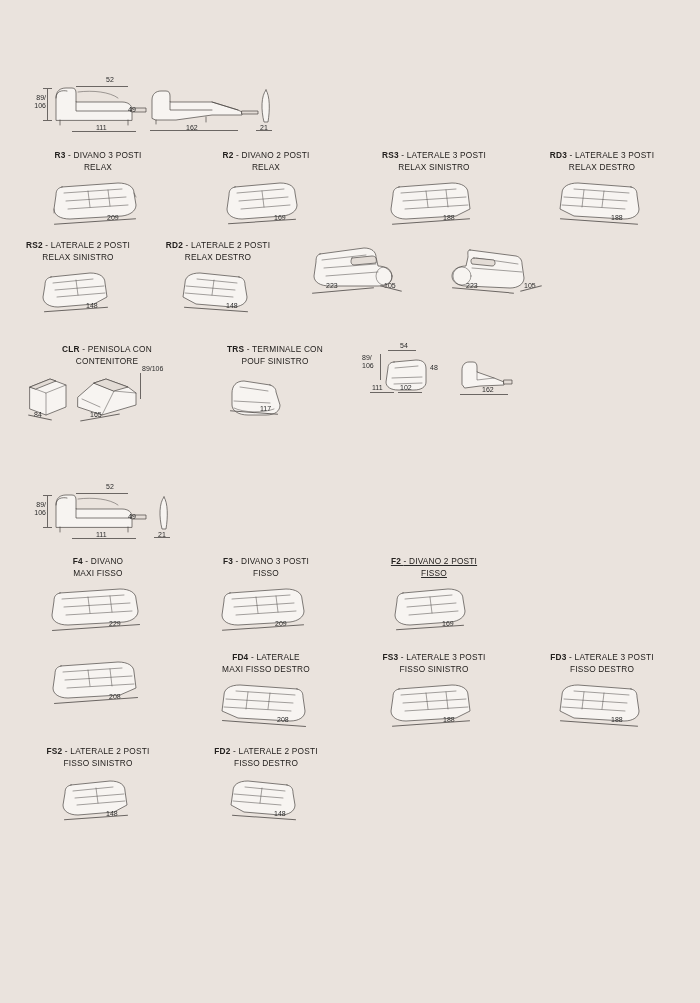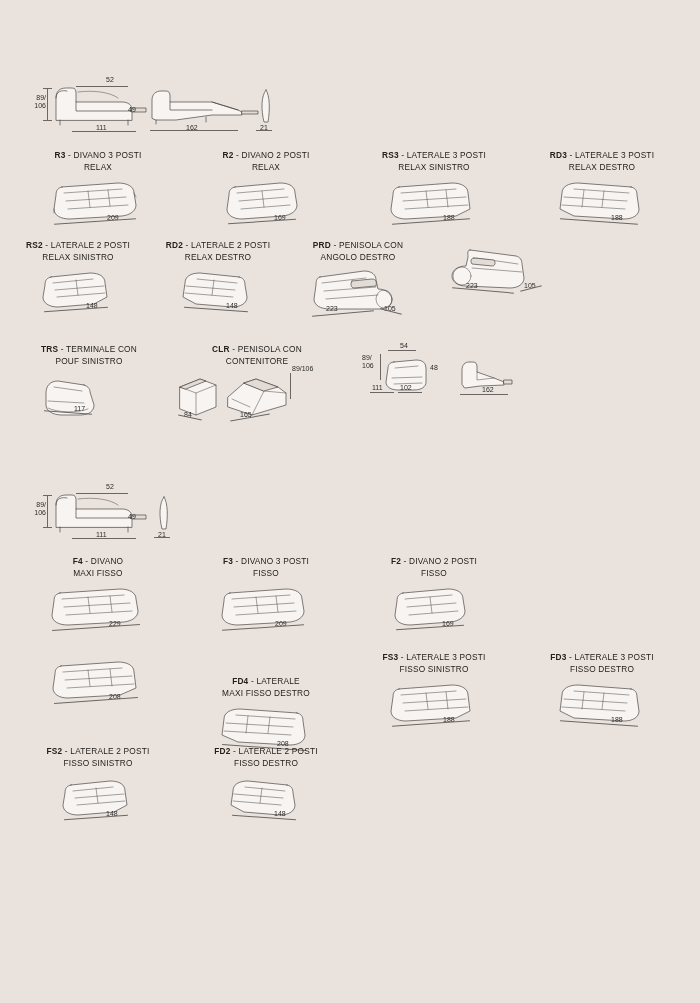--- a/index.html
+++ b/index.html
@@ -238,25 +238,20 @@
             <path d="M61 8 L22 4 C12 4 7 8 7 14 L5 28 L18 35 L54 38 C63 38 69 34 69 28 L67 16 C67 11 65 9 61 8 Z"></path>
             <path class="nofill thin" d="M59 14 L19 10 M57 21 L8 17 M55 28 L7 24"></path>
             <path class="nofill thin" d="M36 11 L34 26"></path>
           </svg>
           <div class="dim" style="left:78px; top:39px;"><span>148</span></div>
           <div class="dimline" style="left:36px; top:46px; width:64px; transform:rotate(4deg);"></div>
         </div>
       </div>
 
       <div class="cell" style="width:140px;">
-        <div class="caption">
-          <b>PRD</b>
-          <span>- PENISOLA CON</span><br>
-          <span>ANGOLO DESTRO</span>
-        </div>
         <div class="drawing">
           <svg class="sofa" width="98" height="46" viewBox="0 0 98 46" style="position:absolute; left:18px; top:4px;">
             <path d="M14 10 L58 4 C66 4 70 8 70 13 L72 22 C80 22 86 27 86 33 C86 39 80 42 72 42 L24 42 C14 42 8 38 8 32 L10 18 C10 13 11 11 14 10 Z"></path>
             <path class="nofill thin" d="M16 16 L60 11 M18 24 L70 20"></path>
             <path class="shade" d="M46 14 L66 12 C70 12 71 15 70 19 L48 21 C45 21 44 17 46 14 Z"></path>
             <path class="nofill thin" d="M20 32 L72 28"></path>
             <ellipse class="nofill thin" cx="78" cy="32" rx="8" ry="9"></ellipse>
           </svg>
           <div class="dim" style="left:38px; top:42px;"><span>223</span></div>
           <div class="dimline" style="left:24px; top:50px; width:62px; transform:rotate(-5deg);"></div>
@@ -280,37 +275,20 @@
         </div>
       </div>
 
     </div>
   </div>
 
   <div class="section" style="left:14px; top:344px; width:672px;">
     <div class="grid-row">
 
 
-      <div class="cell" style="width:150px;">
-        <div class="caption">
-          <b>TRS</b>
-          <span>- TERMINALE CON</span><br>
-          <span>POUF SINISTRO</span>
-        </div>
-        <div class="drawing">
-          <svg class="sofa" width="58" height="44" viewBox="0 0 58 44" style="position:absolute; left:26px; top:10px;">
-            <path d="M44 8 L18 4 C10 4 6 9 6 16 L6 28 C6 34 13 38 22 38 L40 38 C49 38 54 34 54 28 L50 15 C50 11 47 9 44 8 Z"></path>
-            <path class="nofill thin" d="M42 14 L14 10 M44 26 L8 24"></path>
-            <path class="nofill thin" d="M48 32 C38 36 18 36 8 31"></path>
-          </svg>
-          <div class="dim" style="left:60px; top:38px;"><span>117</span></div>
-          <div class="dimline" style="left:30px; top:45px; width:48px; transform:rotate(4deg);"></div>
-        </div>
-      </div>
-
       <div class="cell" style="width:186px;">
         <div class="caption">
           <b>CLR</b>
           <span>- PENISOLA CON</span><br>
           <span>CONTENITORE</span>
         </div>
         <div class="drawing">
 
           <svg class="sofa" width="48" height="46" viewBox="0 0 48 46" style="position:absolute; left:10px; top:6px;">
             <path d="M6 14 L26 6 L42 12 L42 34 L22 42 L6 36 Z"></path>
@@ -323,20 +301,37 @@
             <path class="nofill thin" d="M22 10 L42 18 L64 20 M42 18 L30 42"></path>
             <path class="shade" d="M22 10 L34 6 L56 14 L42 18 Z"></path>
             <path class="nofill thin" d="M10 26 L28 34"></path>
           </svg>
           <div class="dim" style="left:20px; top:44px;"><span>84</span></div>
           <div class="dimline" style="left:14px; top:50px; width:24px; transform:rotate(12deg);"></div>
           <div class="dim" style="left:76px; top:44px;"><span>165</span></div>
           <div class="dimline" style="left:66px; top:50px; width:40px; transform:rotate(-10deg);"></div>
           <div class="dim" style="left:128px; top:-2px;"><span>89/106</span></div>
           <div class="dimline v" style="left:126px; top:6px; height:26px;"></div>
+        </div>
+      </div>
+
+      <div class="cell" style="width:150px;">
+        <div class="caption">
+          <b>TRS</b>
+          <span>- TERMINALE CON</span><br>
+          <span>POUF SINISTRO</span>
+        </div>
+        <div class="drawing">
+          <svg class="sofa" width="58" height="44" viewBox="0 0 58 44" style="position:absolute; left:26px; top:10px;">
+            <path d="M44 8 L18 4 C10 4 6 9 6 16 L6 28 C6 34 13 38 22 38 L40 38 C49 38 54 34 54 28 L50 15 C50 11 47 9 44 8 Z"></path>
+            <path class="nofill thin" d="M42 14 L14 10 M44 26 L8 24"></path>
+            <path class="nofill thin" d="M48 32 C38 36 18 36 8 31"></path>
+          </svg>
+          <div class="dim" style="left:60px; top:38px;"><span>117</span></div>
+          <div class="dimline" style="left:30px; top:45px; width:48px; transform:rotate(4deg);"></div>
         </div>
       </div>
 
       <div class="cell" style="width:186px;">
         <div class="drawing">
 
           <svg class="sofa" width="48" height="40" viewBox="0 0 48 40" style="position:absolute; left:32px; top:10px;">
             <path d="M12 8 L34 6 C41 6 44 9 44 15 L44 28 C44 33 39 36 32 36 L16 36 C9 36 4 33 4 28 L6 14 C6 10 9 8 12 8 Z"></path>
             <path class="nofill thin" d="M13 14 L36 12 M10 24 L40 23 M12 30 L40 29"></path>
           </svg>
@@ -419,21 +414,21 @@
           <svg class="sofa" width="96" height="46" viewBox="0 0 96 46" style="position:absolute; left:34px; top:6px;">
             <path d="M14 8 L70 4 C80 4 86 8 86 14 L88 26 C88 32 82 36 74 37 L22 40 C12 40 6 36 6 30 L8 16 C8 11 10 9 14 8 Z"></path>
             <path class="nofill thin" d="M16 14 L74 10 M18 22 L78 18 M20 30 L80 26"></path>
             <path class="nofill thin" d="M40 12 L42 28 M60 11 L62 27"></path>
           </svg>
           <div class="dim" style="left:93px; top:41px;"><span>209</span></div>
           <div class="dimline" style="left:40px; top:48px; width:82px; transform:rotate(-4deg);"></div>
         </div>
       </div>
 
-      <div class="cell" style="width:168px;">
+      <div class="cell" style="width:168px;text-decoration:underline;">
         <div class="caption">
           <b>F2</b>
           <span>- DIVANO 2 POSTI</span><br>
           <span>FISSO</span>
         </div>
         <div class="drawing">
           <svg class="sofa" width="80" height="46" viewBox="0 0 80 46" style="position:absolute; left:40px; top:6px;">
             <path d="M13 8 L58 4 C68 4 73 8 73 14 L75 26 C75 32 69 36 61 37 L20 40 C11 40 5 36 5 30 L7 16 C7 11 9 9 13 8 Z"></path>
             <path class="nofill thin" d="M15 14 L62 10 M17 22 L66 18 M19 30 L68 26"></path>
             <path class="nofill thin" d="M40 12 L42 28"></path>
@@ -454,21 +449,21 @@
           <svg class="sofa" width="94" height="46" viewBox="0 0 94 46" style="position:absolute; left:34px; top:6px;">
             <path d="M13 8 L70 4 C80 4 86 8 86 14 L88 30 L72 37 L20 40 C11 40 5 36 5 30 L7 16 C7 11 9 9 13 8 Z"></path>
             <path class="nofill thin" d="M15 14 L74 10 M17 22 L84 18 M19 30 L86 26"></path>
             <path class="nofill thin" d="M40 12 L42 28 M62 11 L64 28"></path>
           </svg>
           <div class="dim" style="left:95px; top:41px;"><span>208</span></div>
           <div class="dimline" style="left:40px; top:48px; width:84px; transform:rotate(-4deg);"></div>
         </div>
       </div>
 
-      <div class="cell" style="width:168px;margin-top:24px;">
+      <div class="cell" style="width:168px;">
         <div class="caption">
           <b>FD4</b>
           <span>- LATERALE</span><br>
           <span>MAXI FISSO DESTRO</span>
         </div>
         <div class="drawing">
           <svg class="sofa" width="94" height="46" viewBox="0 0 94 46" style="position:absolute; left:34px; top:6px;">
             <path d="M81 8 L24 4 C14 4 8 8 8 14 L6 30 L22 37 L74 40 C83 40 89 36 89 30 L87 16 C87 11 85 9 81 8 Z"></path>
             <path class="nofill thin" d="M79 14 L20 10 M77 22 L10 18 M75 30 L8 26"></path>
             <path class="nofill thin" d="M54 12 L52 28 M32 11 L30 28"></path>

